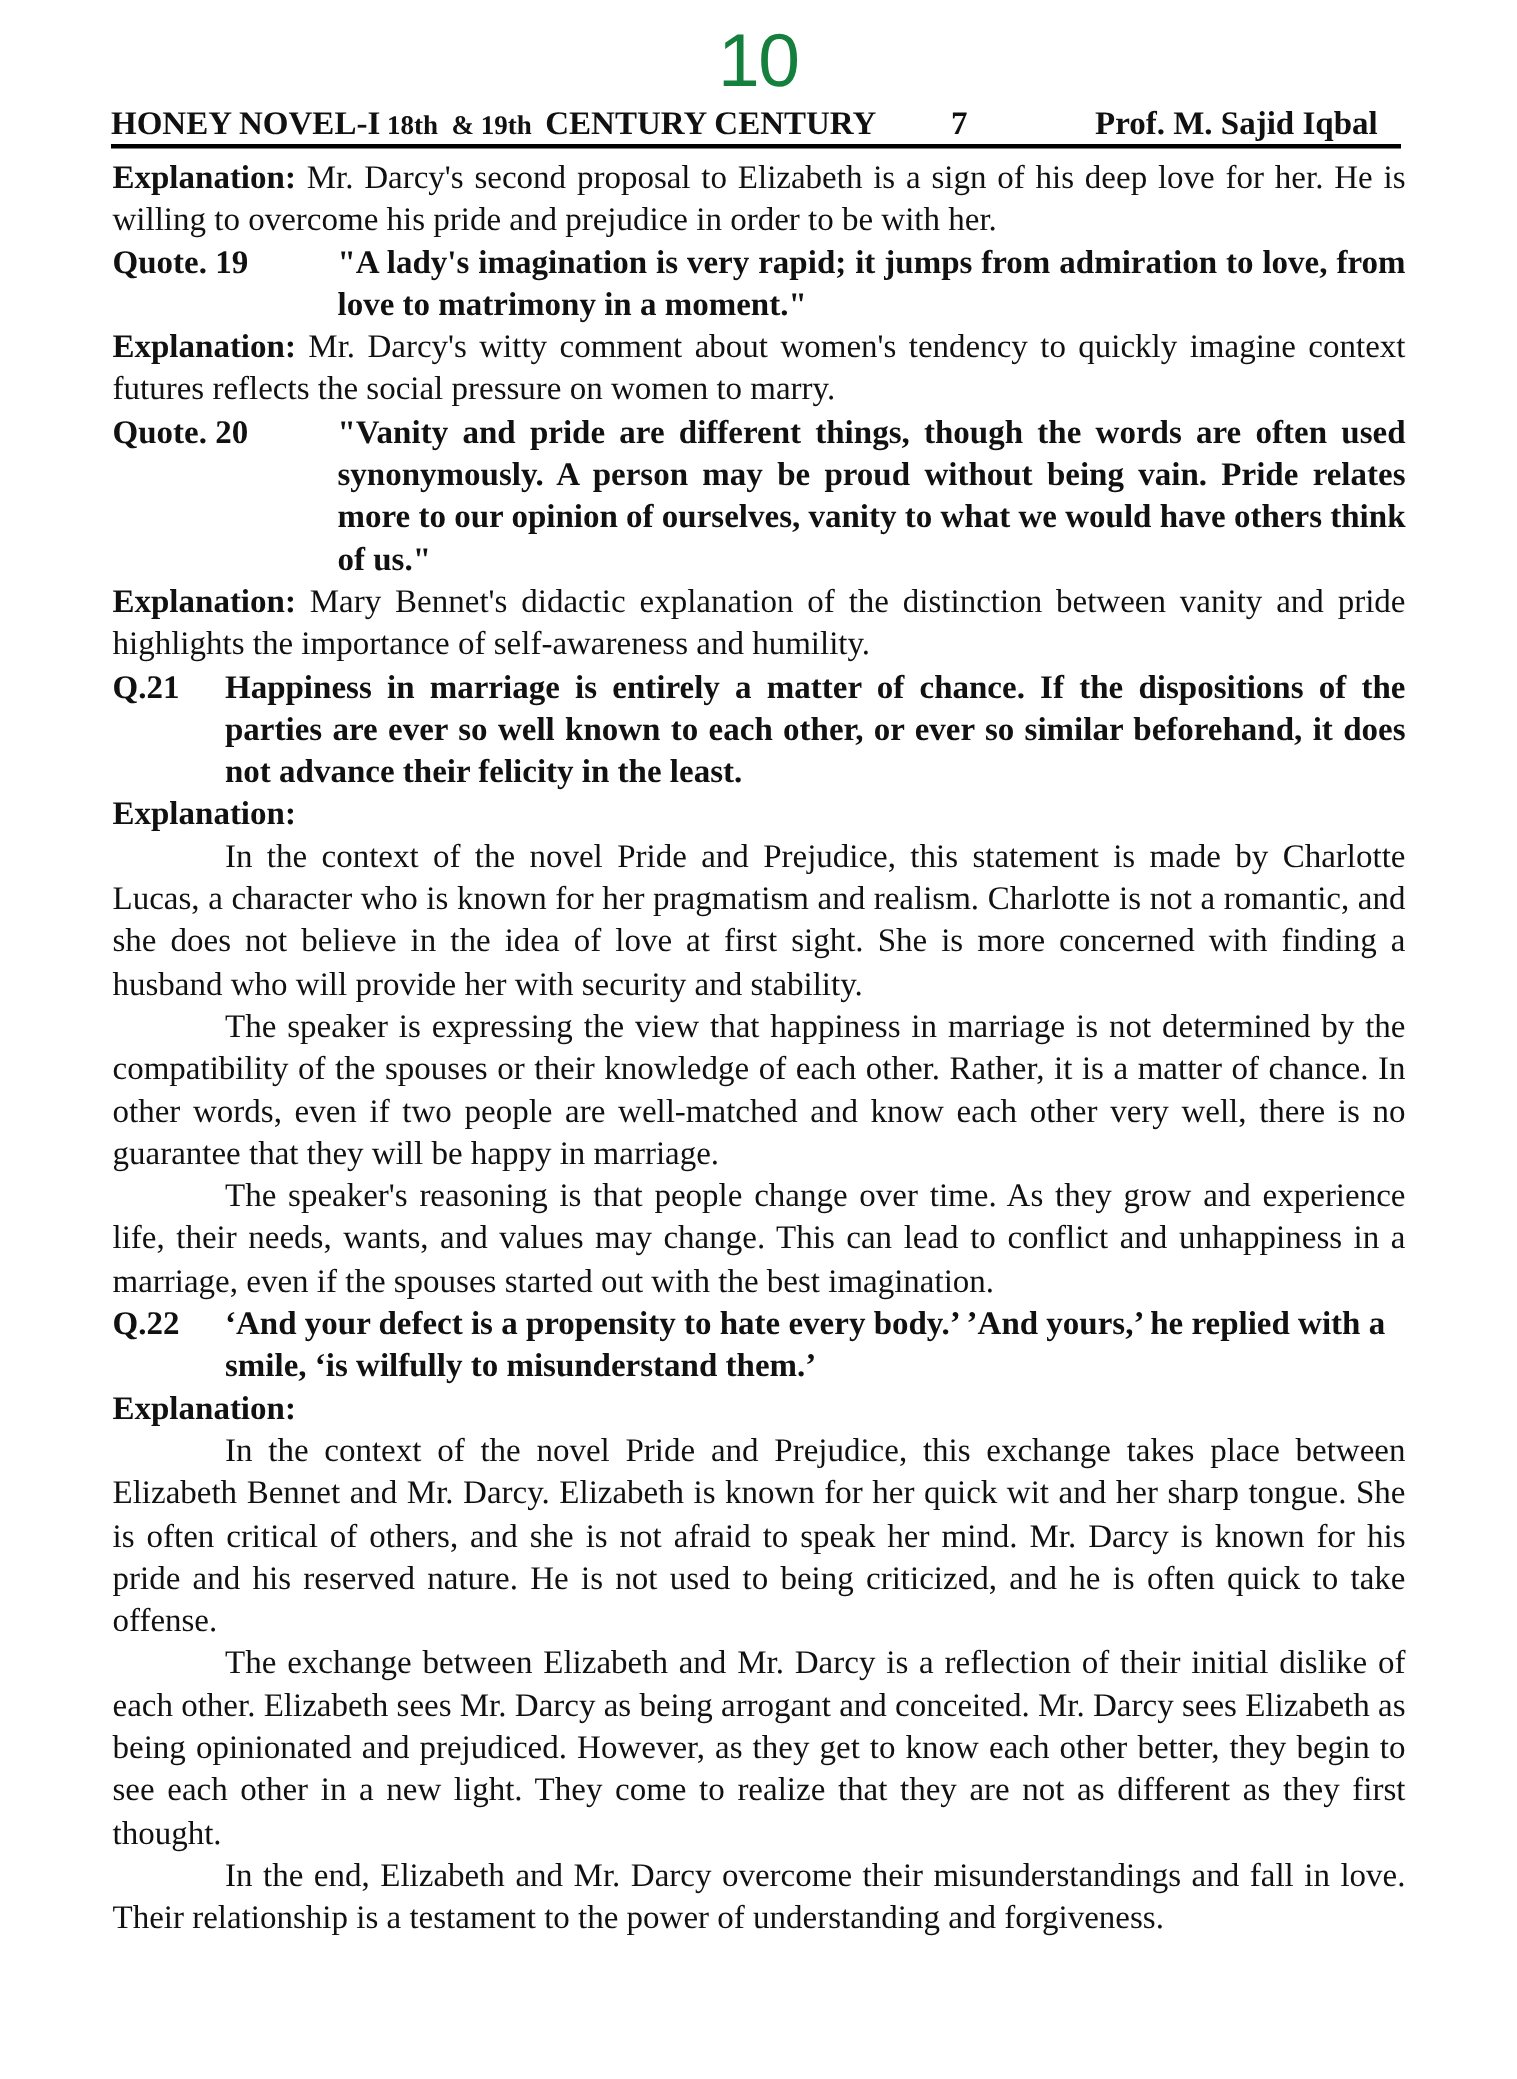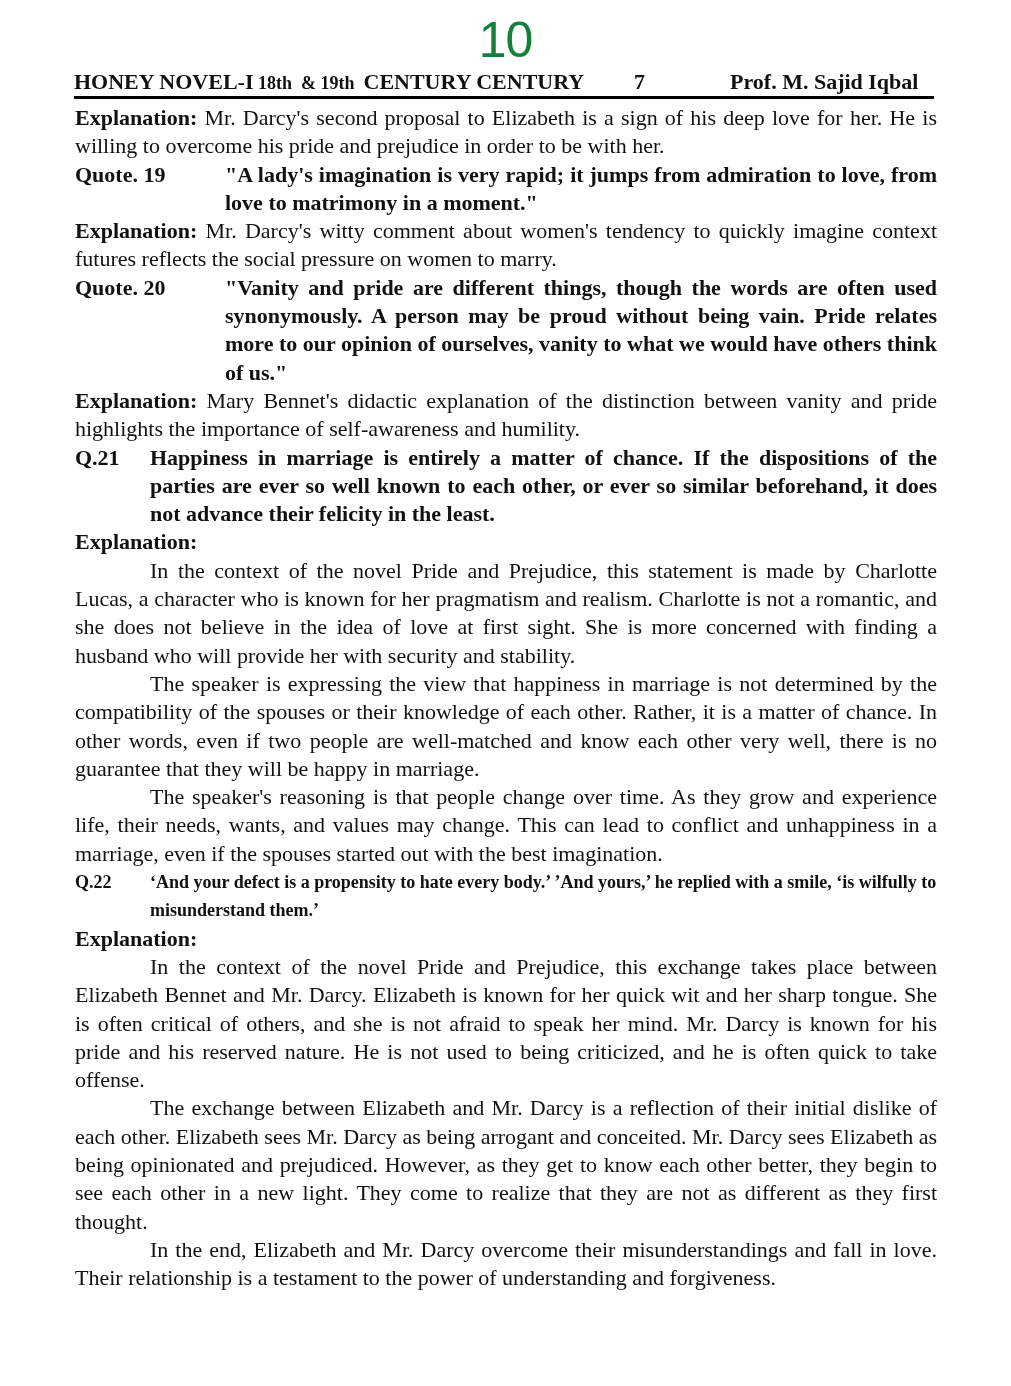--- a/index.html
+++ b/index.html
@@ -110,21 +110,21 @@
 
   <div class="row">
     <span class="label q-label">Q.21</span>
     <span class="bold-block">Happiness in marriage is entirely a matter of chance. If the  dispositions of the parties are ever so well known to each other, or ever so similar beforehand, it does not advance their felicity in the least.</span>
   </div>
   <p class="label">Explanation:</p>
   <p class="para indented">In the context of the novel Pride and Prejudice, this statement is made by Charlotte Lucas, a character who is known for her pragmatism and realism. Charlotte is not a romantic, and she does not believe in the idea of love at first sight. She is more concerned with finding a husband who will provide her with security and stability.</p>
   <p class="para indented">The speaker is expressing the view that happiness in marriage is not determined by the compatibility of the spouses or their knowledge of each other. Rather, it is a matter of chance. In other words, even if two people are well-matched and know each other very well, there is no guarantee that they will be happy in marriage.</p>
   <p class="para indented">The speaker's reasoning is that people change over time. As they grow and experience life, their needs, wants, and values may change. This can lead to conflict and unhappiness in a marriage, even if the spouses started out with the best imagination.</p>
 
-  <div class="row" style="font-size:18px;">
+  <div class="row" style="font-size:22px;">
     <span class="label q-label">Q.22</span>
     <span class="bold-block" style="text-align:left">‘And your defect is a propensity to hate every body.’ ’And yours,’ he replied with a smile, ‘is wilfully to misunderstand them.’</span>
   </div>
   <p class="label">Explanation:</p>
   <p class="para indented">In the context of the novel Pride and Prejudice, this exchange takes place between Elizabeth Bennet and Mr. Darcy. Elizabeth is known for her quick wit and her sharp tongue. She is often critical of others, and she is not afraid to speak her mind. Mr. Darcy is known for his pride and his reserved nature. He is not used to being criticized, and he is often quick to take offense.</p>
   <p class="para indented">The exchange between Elizabeth and Mr. Darcy is a reflection of their initial dislike of each other. Elizabeth sees Mr. Darcy as being arrogant and conceited. Mr. Darcy sees Elizabeth as being opinionated and prejudiced. However, as they get to know each other better, they begin to see each other in a new light. They come to realize that they are not as different as they first thought.</p>
   <p class="para indented">In the end, Elizabeth and Mr. Darcy overcome their misunderstandings and fall in love. Their relationship is a testament to the power of understanding and forgiveness.</p>
 
 </div>
 

